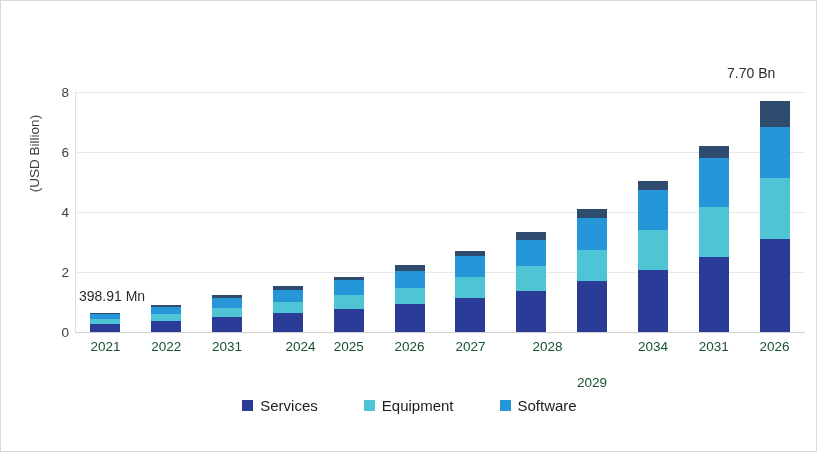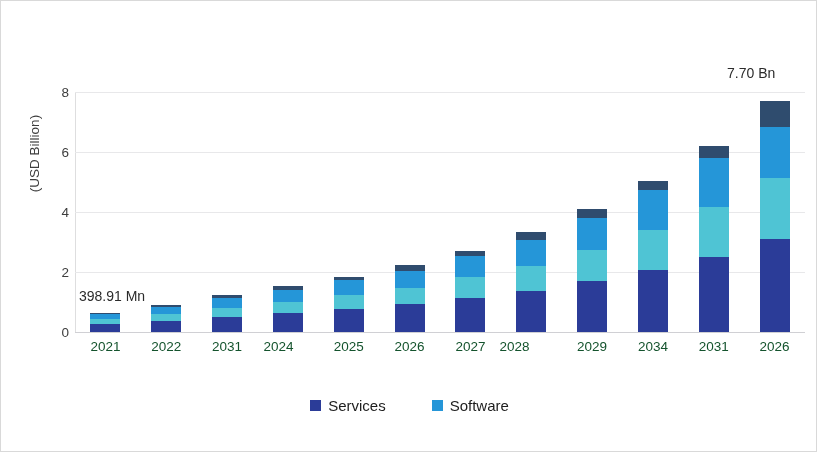--- a/index.html
+++ b/index.html
@@ -267,38 +267,42 @@
         <div class="bar-seg" style="background: rgb(79, 196, 212); height: 61.5px;"></div>
         <div class="bar-seg" style="background: rgb(37, 150, 216); height: 50.4px;"></div>
         <div class="bar-seg" style="background: rgb(47, 76, 110); height: 26.1px;"></div>
       </div>
     </div>
 
   <div id="x-axis-labels">
       <div class="x-tick-label" style="left: 0px; width: 60.8333px;">2021</div>
       <div class="x-tick-label" style="left: 60.8333px; width: 60.8333px;">2022</div>
       <div class="x-tick-label" style="left: 121.667px; width: 60.8333px;">2031</div>
-      <div class="x-tick-label" style="left: 173px; width: 60.8333px;">2024</div>
+      <div class="x-tick-label" style="left: 195px; width: 60.8333px;">2024</div>
       <div class="x-tick-label" style="left: 243.333px; width: 60.8333px;">2025</div>
       <div class="x-tick-label" style="left: 304.167px; width: 60.8333px;">2026</div>
       <div class="x-tick-label" style="left: 365px; width: 60.8333px;">2027</div>
-      <div class="x-tick-label" style="left: 409px; width: 60.8333px;">2028</div>
-      <div class="x-tick-label" style="left: 486.667px; width: 60.8333px;">2029</div>
+      <div class="x-tick-label" style="left: 442px; width: 60.8333px;">2028</div>
+      <div class="x-tick-label" style="left: 486.667px; width: 60.8333px; margin-top: 36px;">2029</div>
       <div class="x-tick-label" style="left: 547.5px; width: 60.8333px;">2034</div>
       <div class="x-tick-label" style="left: 608.333px; width: 60.8333px;">2031</div>
       <div class="x-tick-label" style="left: 669.167px; width: 60.8333px;">2026</div>
     </div>
 
   <div class="annotation" id="annotation-first">398.91 Mn</div>
   <div class="annotation" id="annotation-last">7.70 Bn</div>
 
   <div id="legend">
       <div class="legend-item">
         <span class="legend-swatch" style="background: rgb(43, 60, 152);"></span>
         <span class="legend-label">Services</span>
       </div>
       <div class="legend-item">
+        <span class="legend-swatch" style="background: rgb(79, 196, 212);"></span>
+        <span class="legend-label">Equipment</span>
+      </div>
+      <div class="legend-item">
         <span class="legend-swatch" style="background: rgb(37, 150, 216);"></span>
         <span class="legend-label">Software</span>
       </div>
     </div>
 
 </div>
 
 </body></html>

